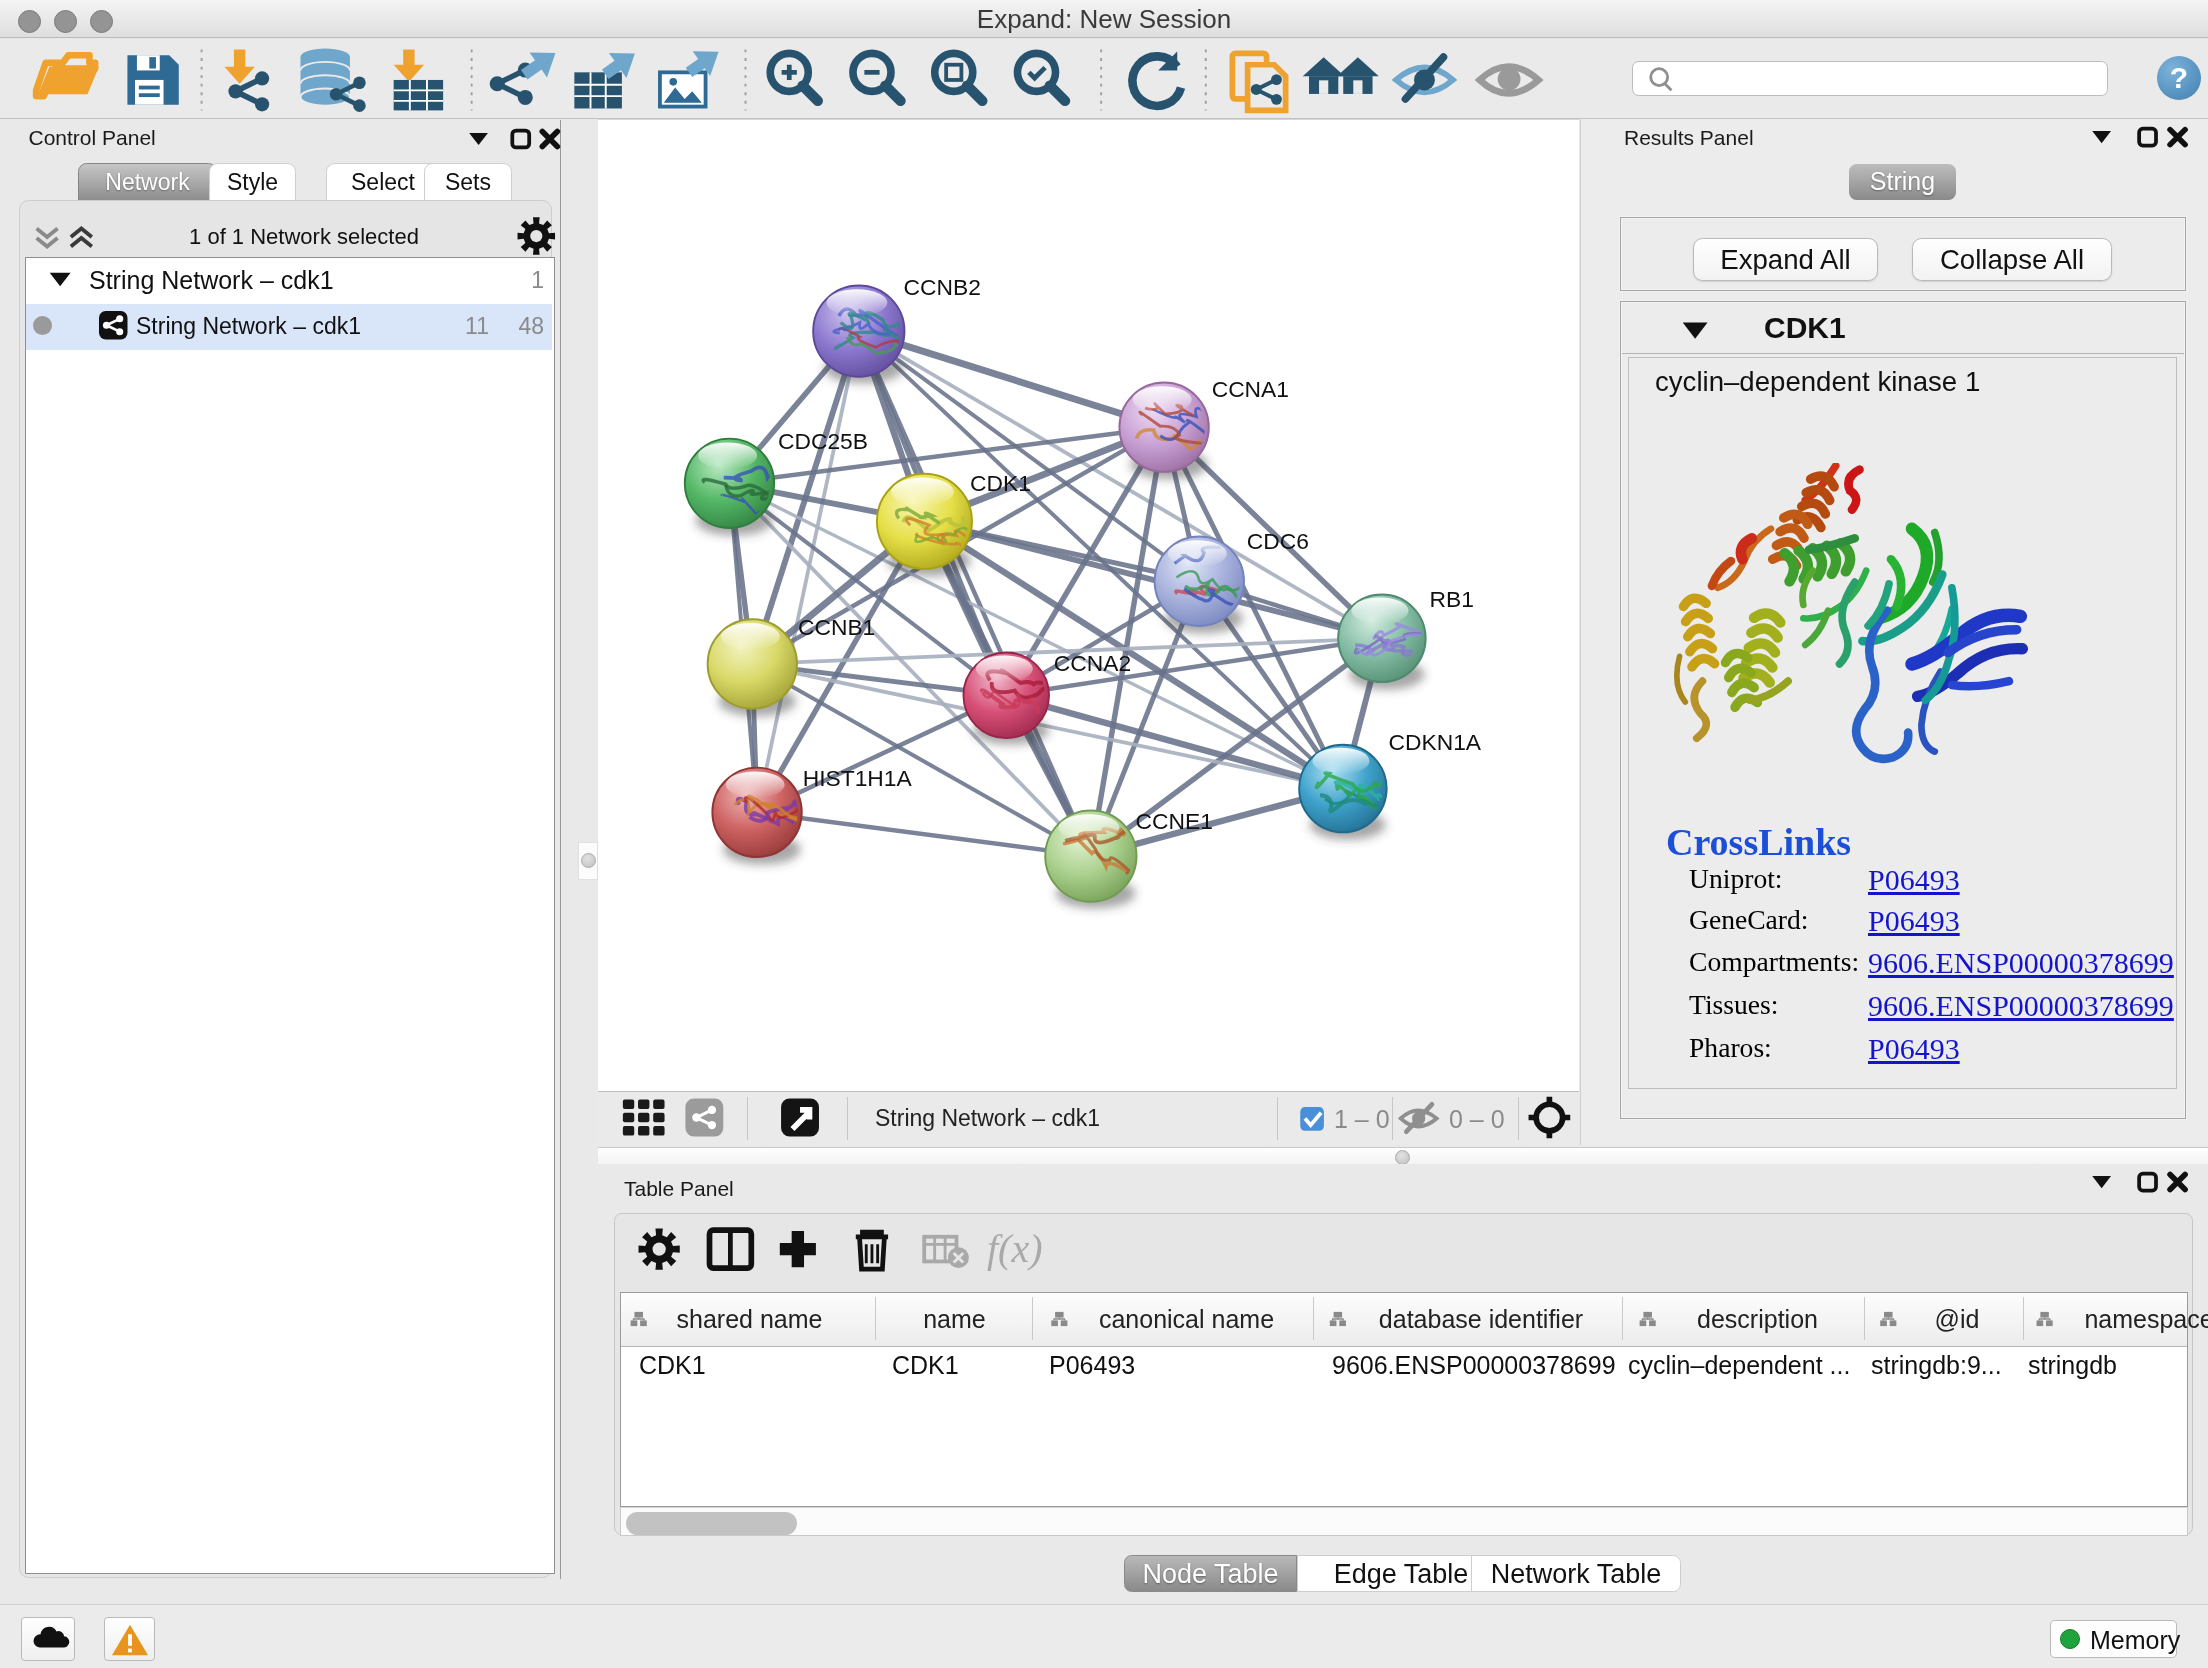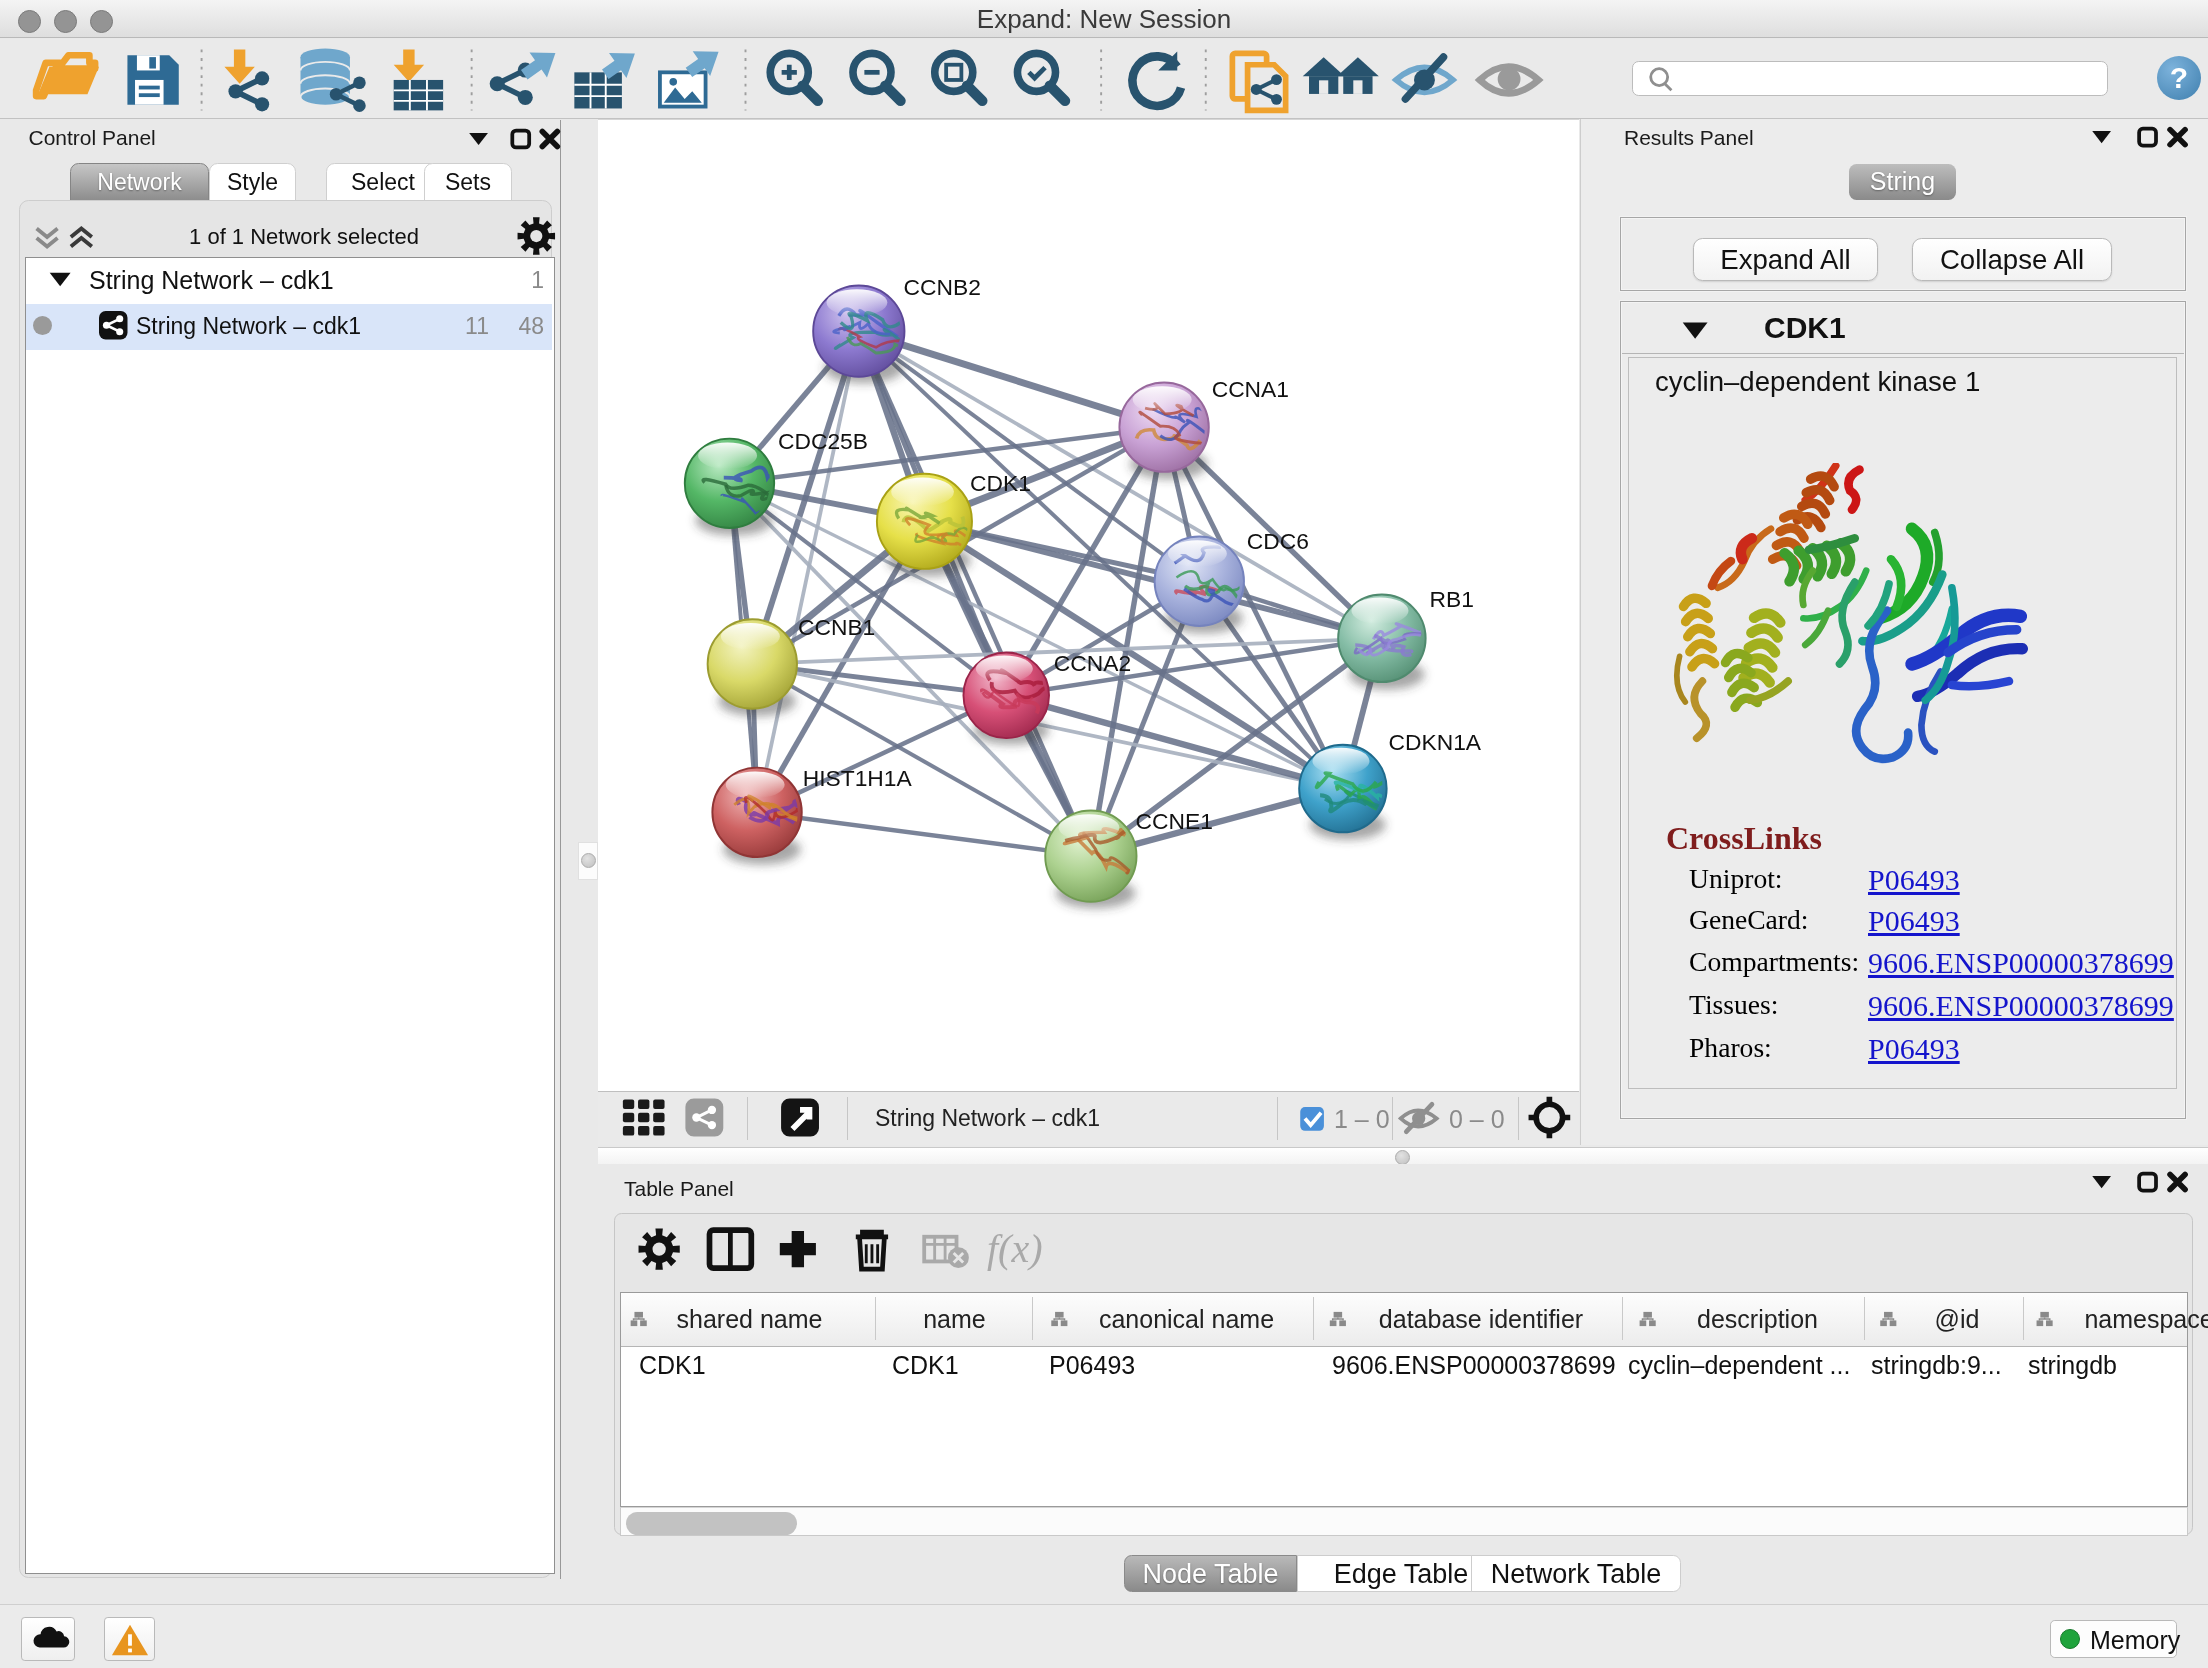--- a/index.html
+++ b/index.html
@@ -7,21 +7,21 @@
 #titlebar{left:0;top:0;width:2208px;height:38px;
   background:linear-gradient(#f4f4f4,#dedede);border-bottom:1px solid #b9b9b9;}
 .tl{border-radius:50%;width:23px;height:23px;top:9.5px;background:#949494;border:1px solid #7b7b7b;}
 #title{width:2208px;text-align:center;top:0;line-height:38px;font-size:26px;color:#3a3a3a;}
 #toolbar{left:0;top:39px;width:2208px;height:80px;background:#eaeaea;border-bottom:1px solid #c2c2c2;}
 #searchbox{left:1632px;top:61px;width:476px;height:35px;background:#fff;border:1.9px solid #bcbcbc;border-radius:6.7px;}
 .phdr{font-size:21px;color:#1a1a1a;}
 #controlpanel{left:7.6px;top:120px;width:553px;height:1459px;background:#e9e9e9;border-right:1.9px solid #989898;}
 .tab{position:absolute;height:38px;line-height:36px;text-align:center;font-size:23px;
   background:#fff;border:1px solid #cfcfcf;color:#111;}
-.tabsel{background:linear-gradient(#c6c6c6,#8d8d8d);color:#fff;border:1px solid #858585;text-shadow:0 1px 1.9px rgba(0,0,0,.35);}
+.tabsel{background:linear-gradient(#c6c6c6,#8d8d8d);color:#fff;border:1px solid #858585;text-shadow:0 1px 1.9px rgba(0,0,0,.35);margin-left:8px;}
 #cpbox{left:19px;top:200px;width:533px;height:1378px;background:#e5e5e5;border:1px solid #cdcdcd;border-radius:9.5px;}
 #cplist{left:25px;top:257px;width:530px;height:1317px;background:#fff;border:1.9px solid #8f8f8f;}
 .g1{color:#8a8a8a;}
 #resultspanel{left:1580px;top:119px;width:629px;height:1026px;background:#ececec;border-left:1px solid #cdcdcd;}
 .sunken{position:absolute;border:1.9px solid #a6a6a6;box-shadow:inset 0 0 0 1px #f4f4f4, 0 0 0 1px #f2f2f2;}
 .btn{position:absolute;background:linear-gradient(#ffffff,#f2f2f2);border:1px solid #b9b9b9;border-radius:9.5px;
   text-align:center;font-size:27.6px;color:#111;box-shadow:0 1px 1.9px rgba(0,0,0,.12);}
 .serif{font-family:"Liberation Serif",serif;}
 a.lnk{color:#1414cc;text-decoration:underline;}
 #canvas{left:598px;top:119px;width:981px;height:972px;background:#fff;border-top:1px solid #d6d6d6;}
@@ -545,21 +545,21 @@
     <path d="M1984 642 q-26 30 -16 58 q10 26 -8 46 q-16 22 -2 40 q12 16 32 10 q18 -8 16 -26" fill="none" stroke="#2a62c8" stroke-width="9" stroke-linecap="round" stroke-opacity="1.0"></path>
     <path d="M2040 706 q-18 28 -20 56 q0 22 14 28" fill="none" stroke="#2a52c0" stroke-width="7" stroke-linecap="round" stroke-opacity="1.0"></path>
     <path d="M2052 618 q8 44 -4 78 q-8 28 -24 40" fill="none" stroke="#169a96" stroke-width="8" stroke-linecap="round" stroke-opacity="1.0"></path>
     <path d="M1962 600 q-10 26 -28 38 q-20 14 -38 12" fill="none" stroke="#30b04a" stroke-width="7" stroke-linecap="round" stroke-opacity="1.0"></path>
     <path d="M1950 612 q-20 30 -10 52 q8 20 -6 34" fill="none" stroke="#2aa06a" stroke-width="8" stroke-linecap="round" stroke-opacity="1.0"></path>
     <path d="M1986 614 q-6 28 -22 44" fill="none" stroke="#21a37e" stroke-width="8" stroke-linecap="round" stroke-opacity="1.0"></path>
     <path d="M1922 642 q-8 24 -24 36" fill="none" stroke="#4aa83a" stroke-width="7" stroke-linecap="round" stroke-opacity="1.0"></path>
     <path d="M2120 662 q-40 0 -72 24" fill="none" stroke="#2644cc" stroke-width="10" stroke-linecap="round" stroke-opacity="1.0"></path>
     <path d="M1906 600 q-14 18 -10 36" fill="none" stroke="#58a832" stroke-width="7" stroke-linecap="round" stroke-opacity="1.0"></path>
   </svg>
-<div class="abs serif" style="left:1666px;top:820px;font-size:32px;font-weight:bold;color:#7f1d1d;">CrossLinks</div>
+<div class="abs serif" style="left:1666px;top:820px;font-size:38px;font-weight:bold;color:#1d4ed8;">CrossLinks</div>
 <div class="abs serif" style="left:1689px;top:863px;font-size:27.6px;color:#000;">Uniprot:</div>
 <div class="abs serif" style="left:1868px;top:863px;font-size:30px;"><a class="lnk">P06493</a></div>
 <div class="abs serif" style="left:1689px;top:904px;font-size:27.6px;color:#000;">GeneCard:</div>
 <div class="abs serif" style="left:1868px;top:904px;font-size:30px;"><a class="lnk">P06493</a></div>
 <div class="abs serif" style="left:1689px;top:946px;font-size:27.6px;color:#000;">Compartments:</div>
 <div class="abs serif" style="left:1868px;top:946px;font-size:30px;"><a class="lnk">9606.ENSP00000378699</a></div>
 <div class="abs serif" style="left:1689px;top:989px;font-size:27.6px;color:#000;">Tissues:</div>
 <div class="abs serif" style="left:1868px;top:989px;font-size:30px;"><a class="lnk">9606.ENSP00000378699</a></div>
 <div class="abs serif" style="left:1689px;top:1032px;font-size:27.6px;color:#000;">Pharos:</div>
 <div class="abs serif" style="left:1868px;top:1032px;font-size:30px;"><a class="lnk">P06493</a></div>

